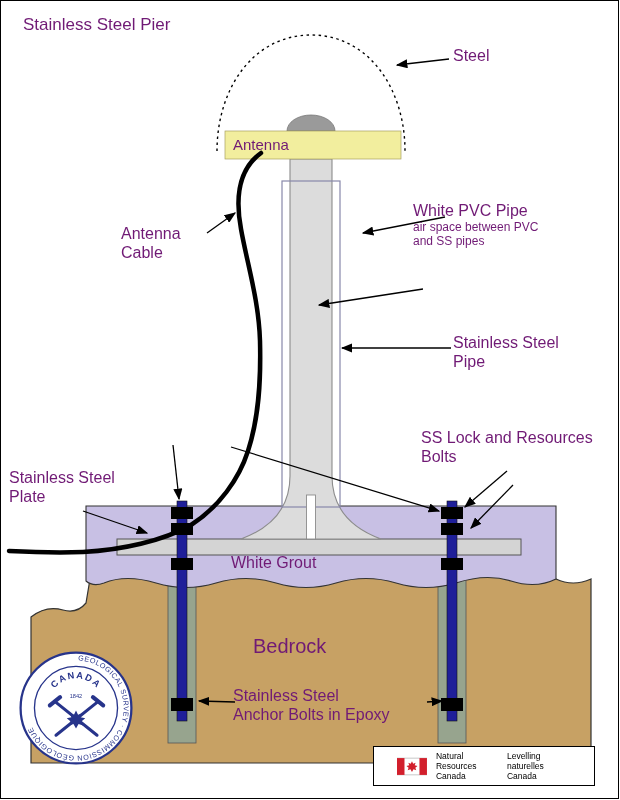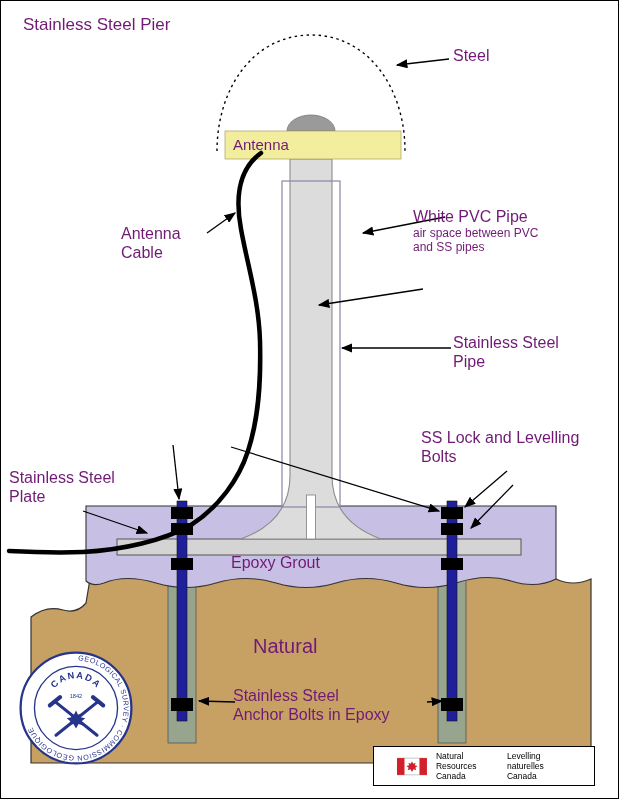--- a/index.html
+++ b/index.html
@@ -92,40 +92,40 @@
 
   <div class="lbl title" style="left:22px;top:14px;">Stainless Steel Pier</div>
 
   <div class="lbl" style="left:452px;top:46px;">Steel</div>
 
   <div class="lbl center" style="left:232px;top:135px;width:160px;font-size:15px;">Antenna</div>
 
   <div class="lbl center" style="left:120px;top:224px;width:100px;">Antenna
 Cable</div>
 
-  <div class="lbl center" style="left:412px;top:188px;width:180px;">
+  <div class="lbl center" style="left:412px;top:182px;width:180px;">
     <span>White PVC Pipe</span>
     <span class="sub">air space between PVC
 and SS pipes</span>
   </div>
 
 
   <div class="lbl center" style="left:452px;top:333px;width:125px;">Stainless Steel
 Pipe</div>
 
 
-  <div class="lbl center" style="left:420px;top:428px;width:192px;">SS Lock and Levelling
+  <div class="lbl center" style="left:420px;top:428px;width:192px;">SS Lock and Resources
 Bolts</div>
 
   <div class="lbl" style="left:8px;top:468px;">Stainless Steel
 Plate</div>
 
-  <div class="lbl center" style="left:230px;top:553px;width:120px;">Epoxy Grout</div>
+  <div class="lbl center" style="left:230px;top:553px;width:120px;">White Grout</div>
 
-  <div class="lbl center big" style="left:252px;top:634px;width:120px;">Natural</div>
+  <div class="lbl center big" style="left:252px;top:634px;width:120px;">Bedrock</div>
 
   <div class="lbl center" style="left:232px;top:686px;width:196px;">Stainless Steel
 Anchor Bolts in Epoxy</div>
 
   <svg class="seal" viewBox="0 0 115 115">
     <circle cx="57.5" cy="57.5" r="54" fill="#FFFFFF" stroke="#27348B" stroke-width="2.2"></circle>
     <circle cx="57.5" cy="57.5" r="40.5" fill="none" stroke="#27348B" stroke-width="1.3"></circle>
     <path id="sealRing" d="M57.5,11 A46.5,46.5 0 1 1 57.5,104 A46.5,46.5 0 1 1 57.5,11" fill="none"></path>
     <text font-size="7" letter-spacing="0.5" fill="#27348B">
       <textPath href="#sealRing" startOffset="2">GEOLOGICAL SURVEY · COMMISSION GÉOLOGIQUE</textPath>

